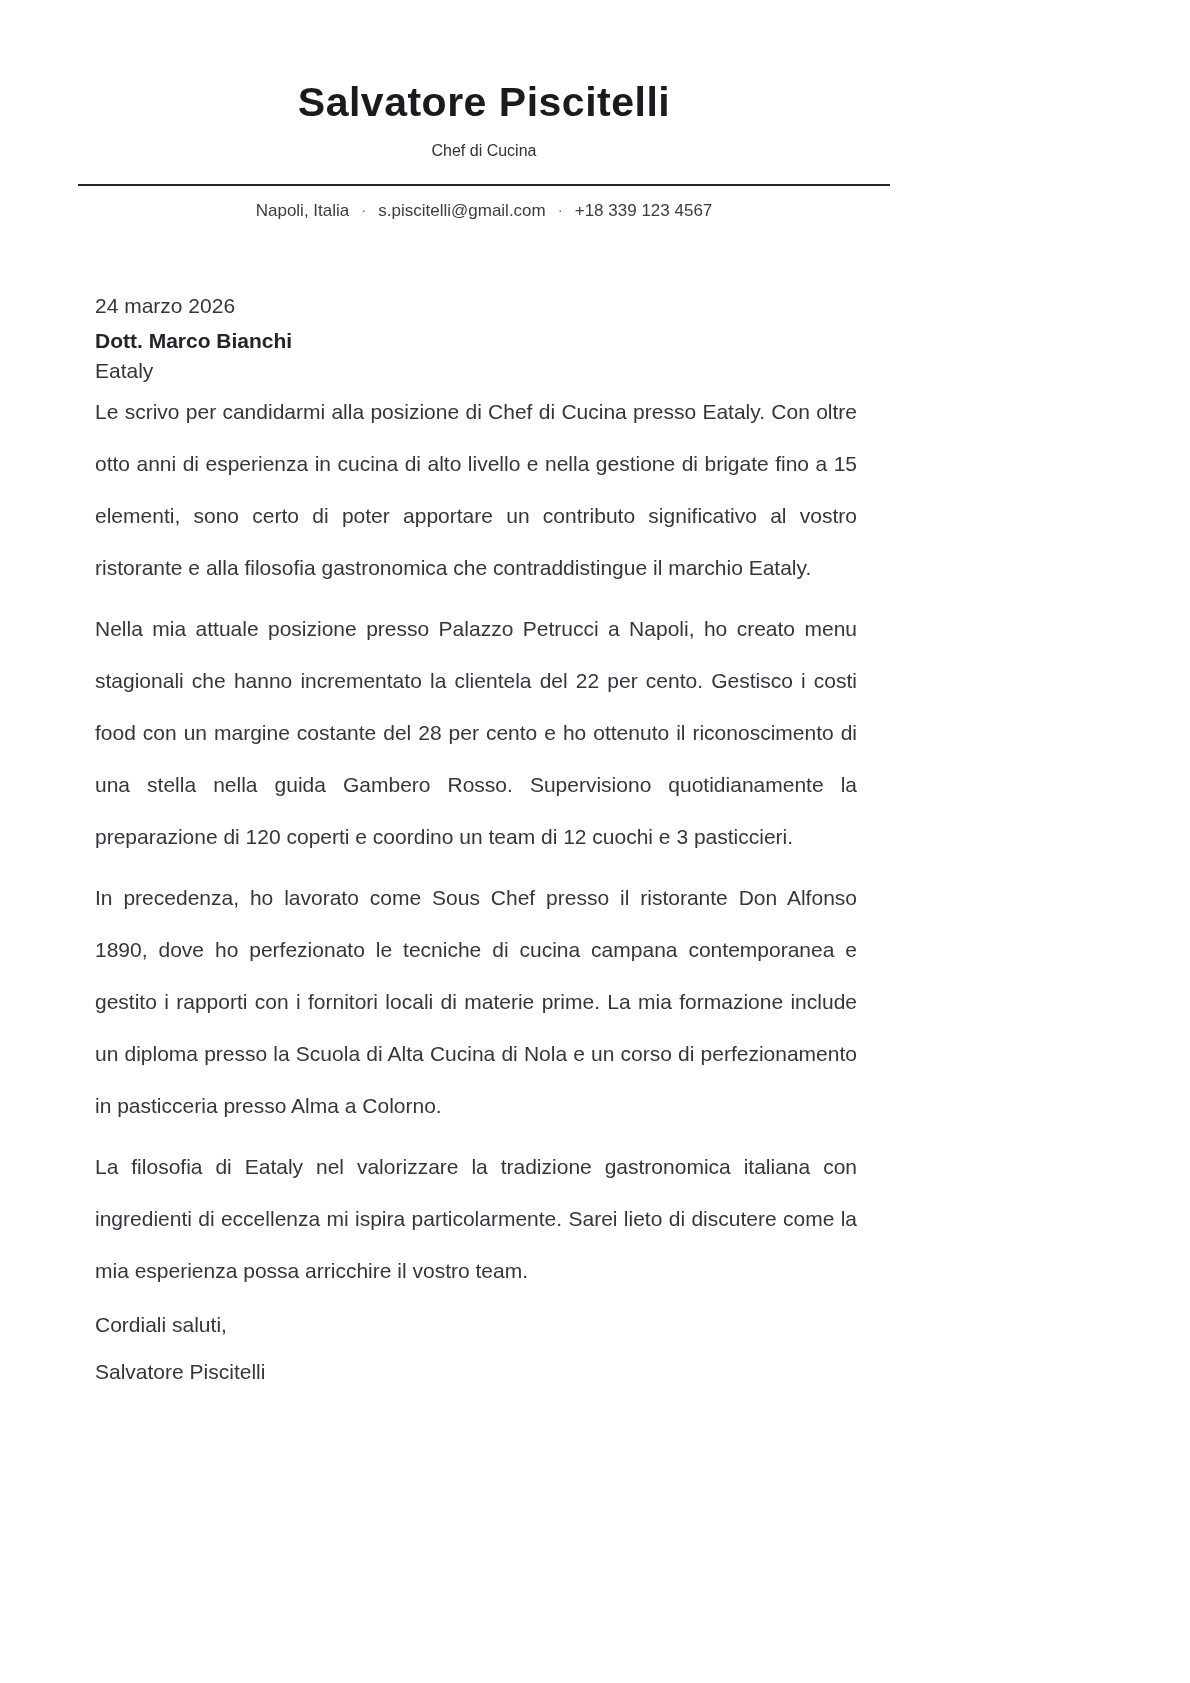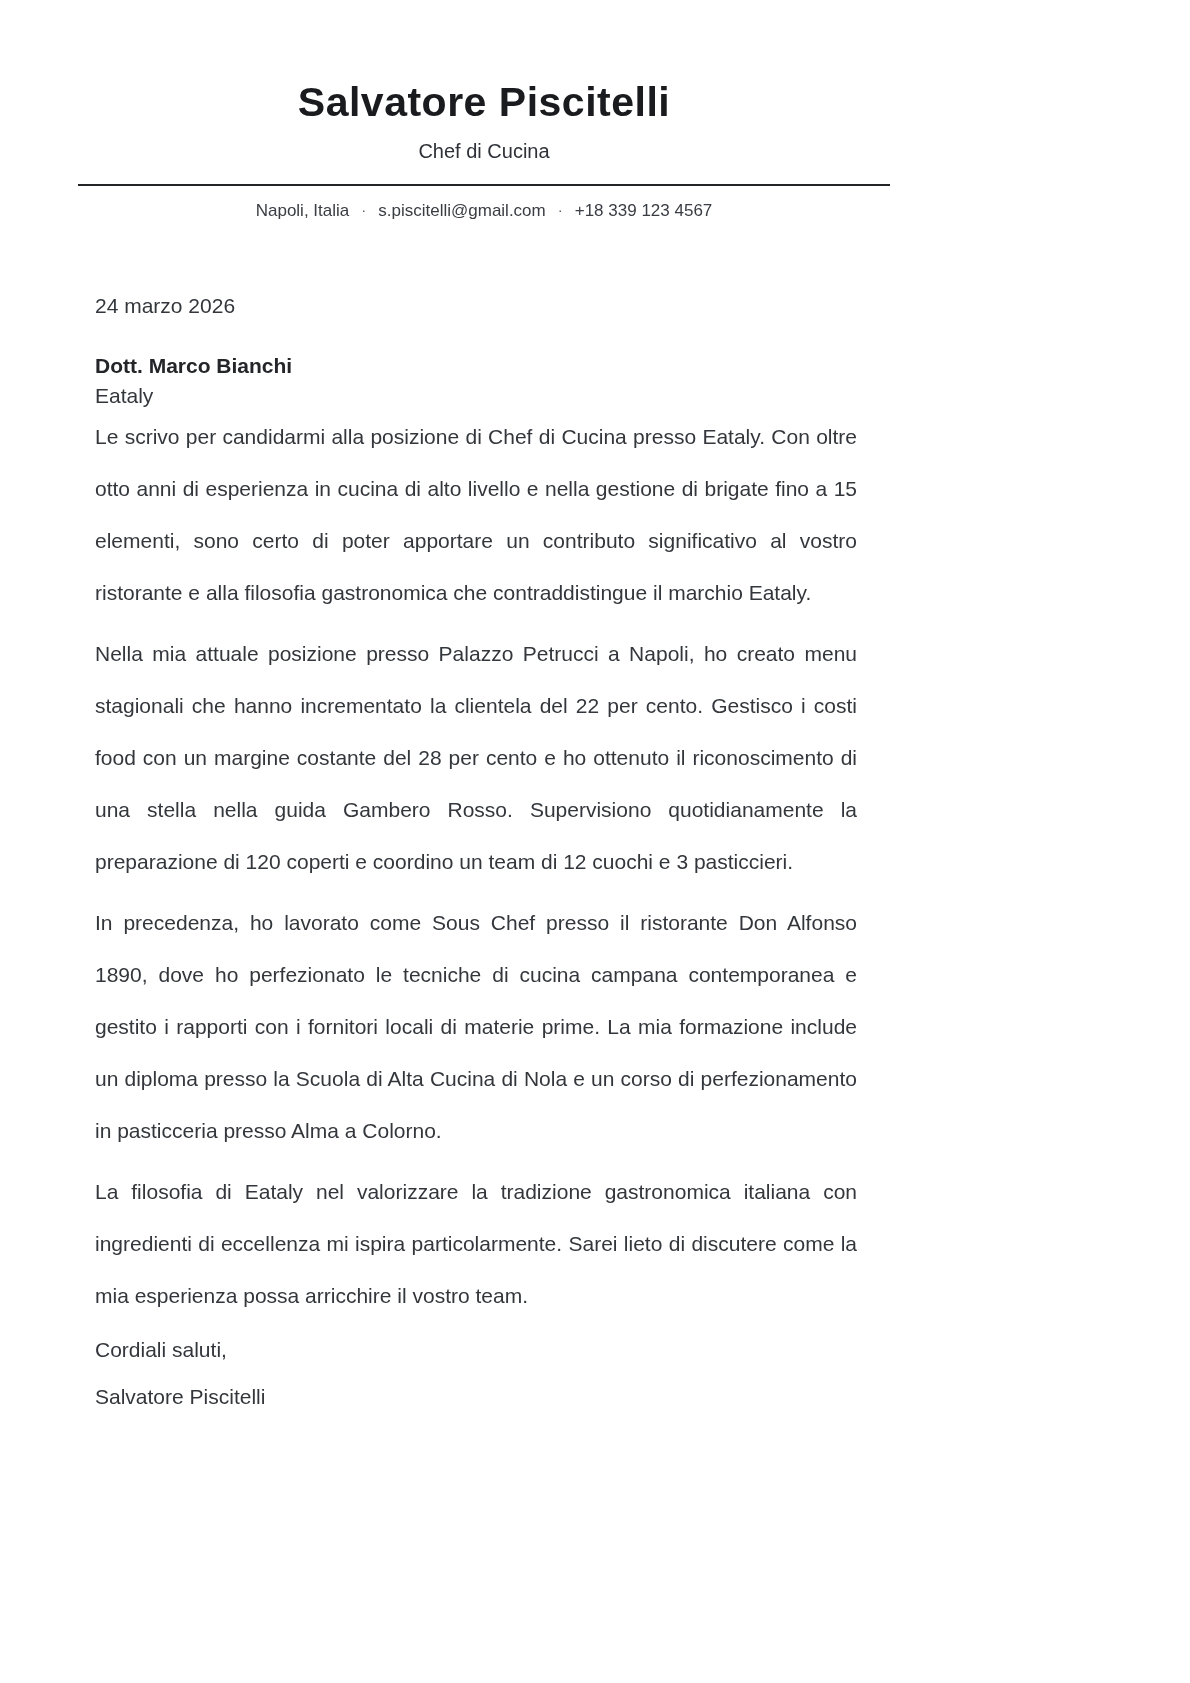--- a/index.html
+++ b/index.html
@@ -24,21 +24,21 @@
   .candidate-name {
     margin: 0;
     font-size: 41px;
     line-height: 48px;
     font-weight: 700;
     color: #1a1b1e;
     letter-spacing: 0.5px;
   }
   .candidate-title {
     margin: 12px 0 0 0;
-    font-size: 20px;
+    font-size: 16px;
     line-height: 26px;
     font-weight: 400;
     color: #2e3238;
   }
   .header-divider {
     border: none;
     border-top: 2px solid #222426;
     margin: 20px 78px 0 78px;
   }
   .contact-line {
@@ -56,21 +56,21 @@
   }
   .letter-body {
     margin: 0 95px;
     font-size: 21px;
   }
   .date-line {
     margin: 70px 0 0 0;
     line-height: 26px;
   }
   .recipient-block {
-    margin-top: 32px;
+    margin-top: 7px;
     line-height: 30px;
   }
   .recipient-name {
     font-weight: 700;
     color: #232529;
   }
   .salutation {
     margin: 48px 0 9px 0;
     line-height: 38px;
   }

